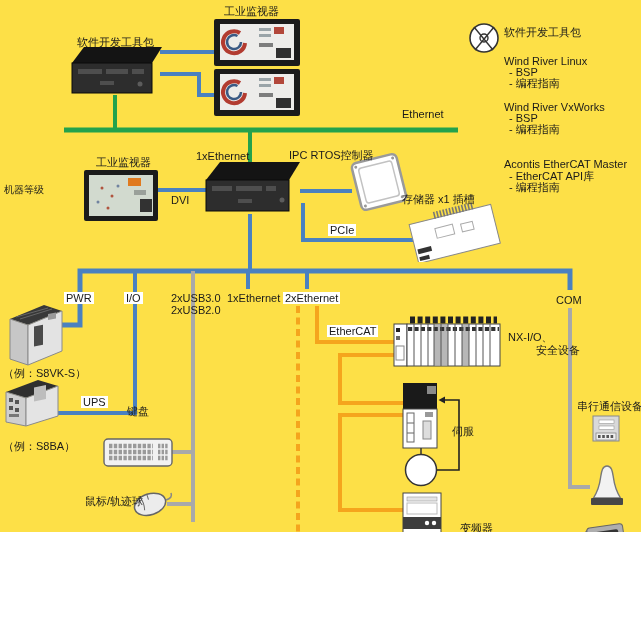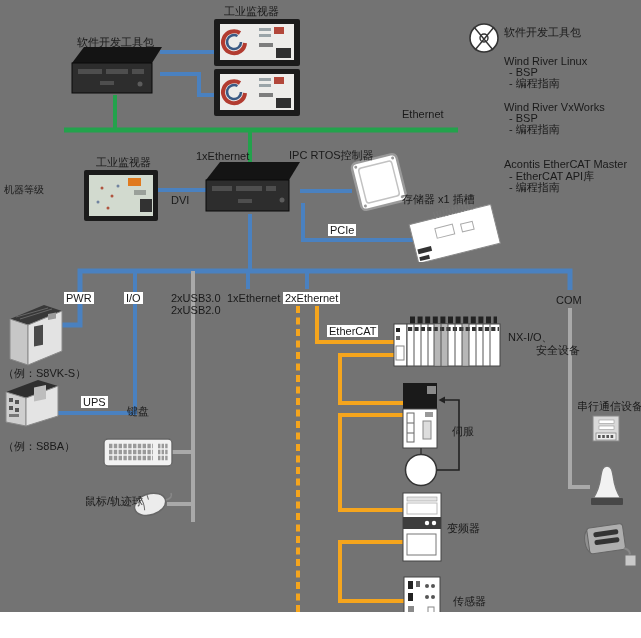--- a/index.html
+++ b/index.html
@@ -1,17 +1,17 @@
 <!DOCTYPE html>
 <html style="--blue: #4a81c0; --green: #23a24c; --orange: #f5a51d; --gray: #a9a9a9;"><head>
 <meta charset="utf-8">
 <style>
   html,body{margin:0;padding:0}
   body{font-family:"Liberation Sans","DejaVu Sans",sans-serif;background:#ffffff}
-  #diagram{position:relative;width:641px;height:612px;background:#737373;overflow:hidden}
+  #diagram{position:relative;width:641px;height:532px;background:#fde047;overflow:hidden}
   .lbl{position:absolute;font-size:11px;color:#1a1a1a;white-space:nowrap;line-height:12px}
   .lbl.bg{background:#fff;padding:0 2px}
   .blk{position:absolute;font-size:10.5px;color:#1a1a1a;line-height:12px;white-space:nowrap}
   .abs{position:absolute}
   svg{display:block}
   #wires{position:absolute;left:0;top:0}
   .wb {stroke:var(--blue);stroke-width:4;fill:none}
   .wb5{stroke:var(--blue);stroke-width:5;fill:none}
   .wg {stroke:var(--green);stroke-width:4;fill:none}
   .wg5{stroke:var(--green);stroke-width:5;fill:none}
@@ -292,17 +292,17 @@
   <div class="lbl bg" style="left:81px;top:396px">UPS</div>
   <div class="lbl" style="left:3px;top:440px">（例：S8BA）</div>
   <div class="lbl" style="left:127px;top:405px">键盘</div>
   <div class="lbl" style="left:85px;top:495px">鼠标/轨迹球</div>
   <div class="lbl" style="left:577px;top:400px">串行通信设备</div>
 
   <div class="lbl bg" style="left:327px;top:325px">EtherCAT</div>
   <div class="lbl" style="left:508px;top:331px">NX-I/O、</div>
   <div class="lbl" style="left:536px;top:344px">安全设备</div>
   <div class="lbl" style="left:452px;top:425px">伺服</div>
-  <div class="lbl" style="left:447px;top:522px">变频器</div>
+  <div class="lbl" style="left:460px;top:522px">变频器</div>
   <div class="lbl" style="left:453px;top:595px">传感器</div>
   <div class="lbl bg" style="left:309px;top:621px">工业监视器</div>
 
 </div>
 
 </body></html>

